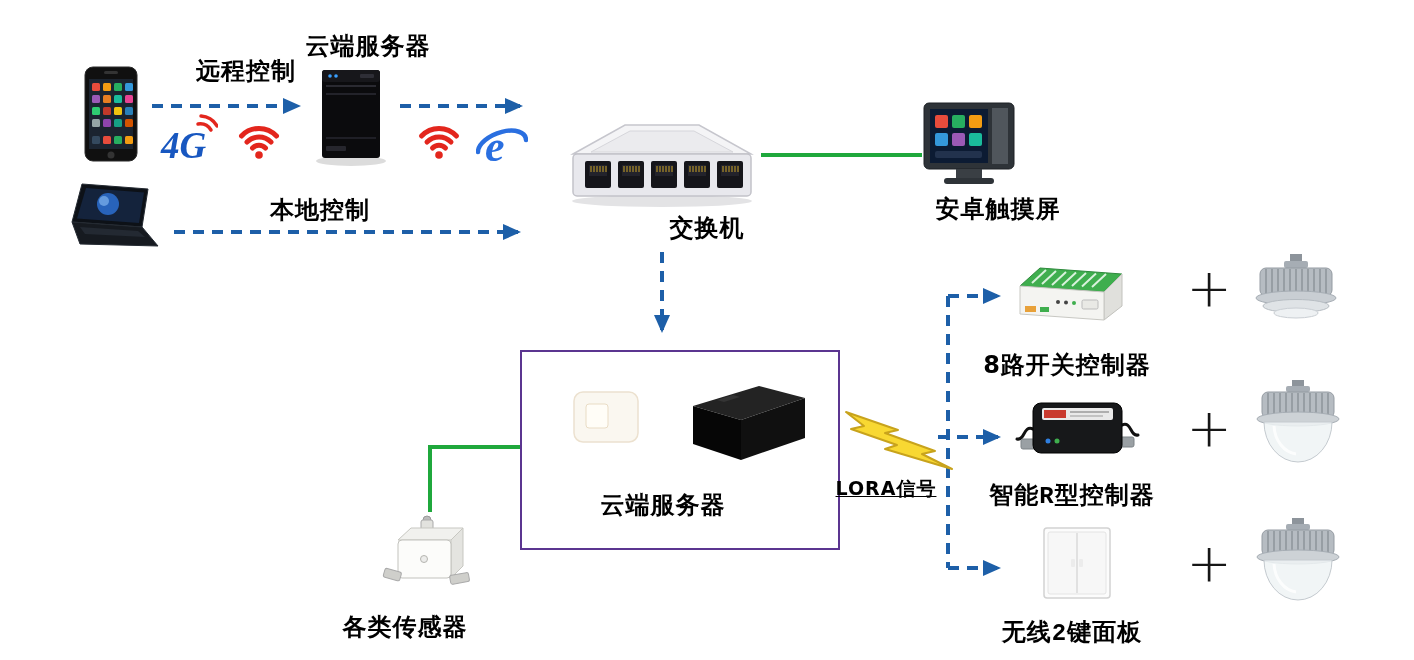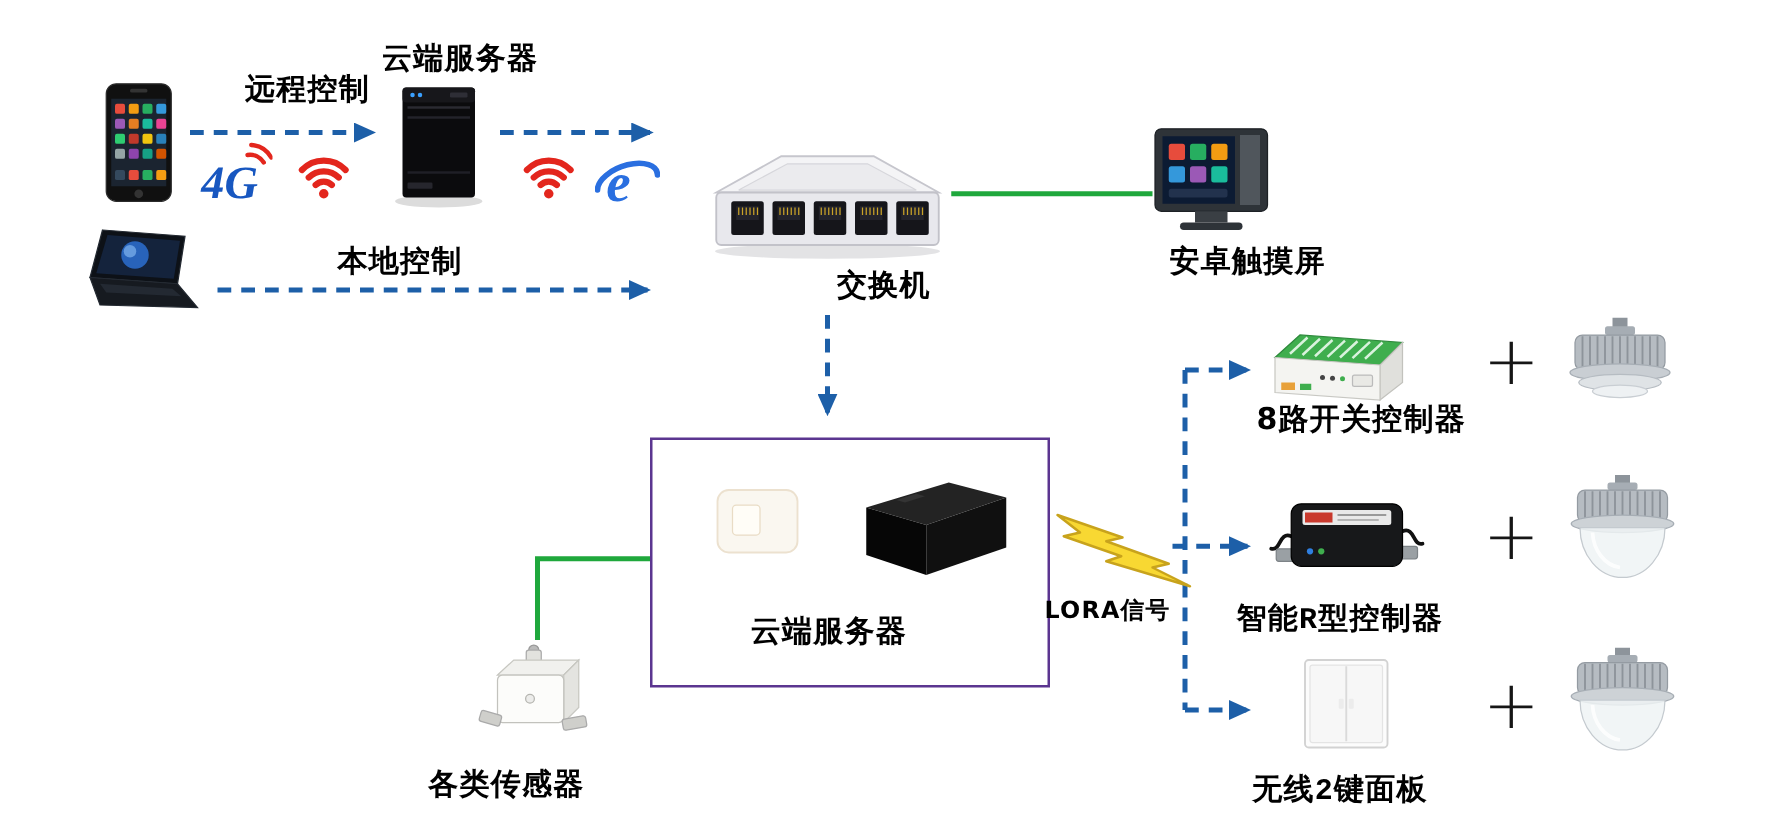--- a/index.html
+++ b/index.html
@@ -6,21 +6,21 @@
   html,body { background:#ffffff; }
   body { font-family:"DejaVu Sans","Liberation Sans",sans-serif; }
   .canvas { position:relative; width:1414px; height:660px; background:#fff; overflow:hidden; }
   .overlay { position:absolute; left:0; top:0; pointer-events:none; }
   .dev { position:absolute;font-family:Liberation Serif, serif; }
   .label {
     position:absolute; transform:translateX(-50%);
     font-weight:700; font-size:24px; color:#000; white-space:nowrap;
     letter-spacing:1px; line-height:1.15;
   }
-  .label.small { font-size:19px; }
+  .label.small { font-size:19px;text-decoration:underline; }
   .plus {
     position:absolute; transform:translateX(-50%);
     font-size:54px; font-weight:200; color:#161616; line-height:1;
   }
   .gateway-frame { position:absolute; border:2px solid #5b3590; background:transparent; }
 </style>
 </head>
 <body>
 
 <div class="canvas">
@@ -292,17 +292,17 @@
   <div class="plus" style="left:1209px; top:537px;">+</div>
 
   <div class="label" style="left:246px; top:58px;text-align:center;">远程控制</div>
   <div class="label" style="left:368px; top:33px;">云端服务器</div>
   <div class="label" style="left:320px; top:198px;font-family:Liberation Mono, monospace;">本地控制</div>
   <div class="label" style="left:663px; top:215px;margin-left:44px;">交换机</div>
   <div class="label" style="left:998px; top:196px;">安卓触摸屏</div>
   <div class="label" style="left:663px; top:492px;">云端服务器</div>
   <div class="label small" style="left:886px; top:478px;">LORA信号</div>
   <div class="label" style="left:405px; top:614px;">各类传感器</div>
-  <div class="label" style="left:1067px; top:322px;margin-left:22px;">8路开关控制器</div>
+  <div class="label" style="left:1067px; top:352px;">8路开关控制器</div>
   <div class="label" style="left:1072px; top:483px;font-family:Liberation Mono, monospace;">智能R型控制器</div>
   <div class="label" style="left:1072px; top:620px;font-family:Liberation Mono, monospace;">无线2键面板</div>
 
 </div>
 
 </body></html>

